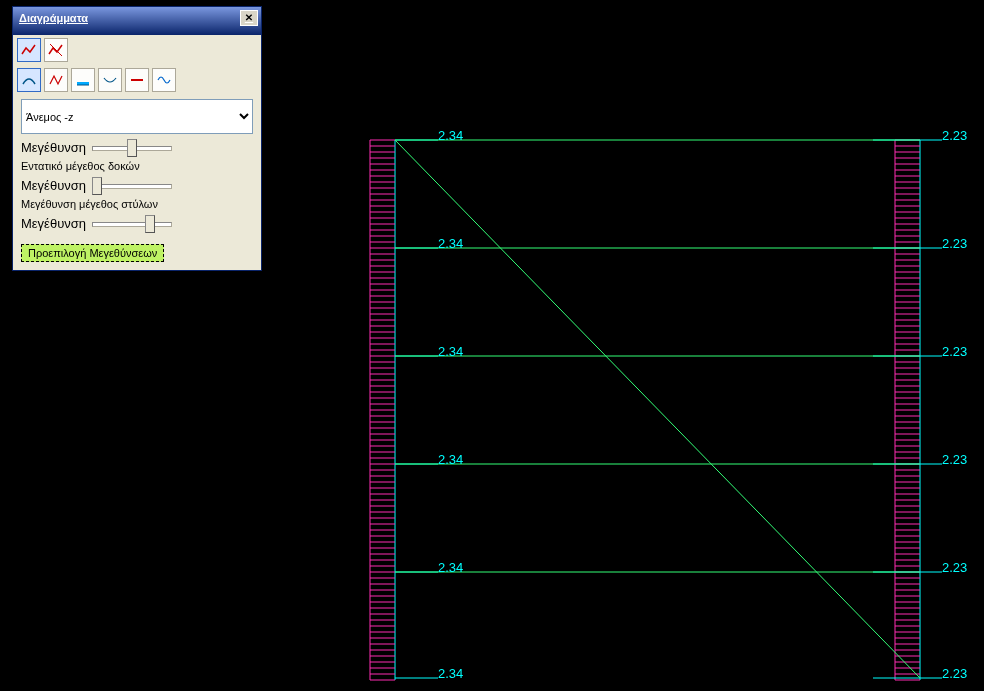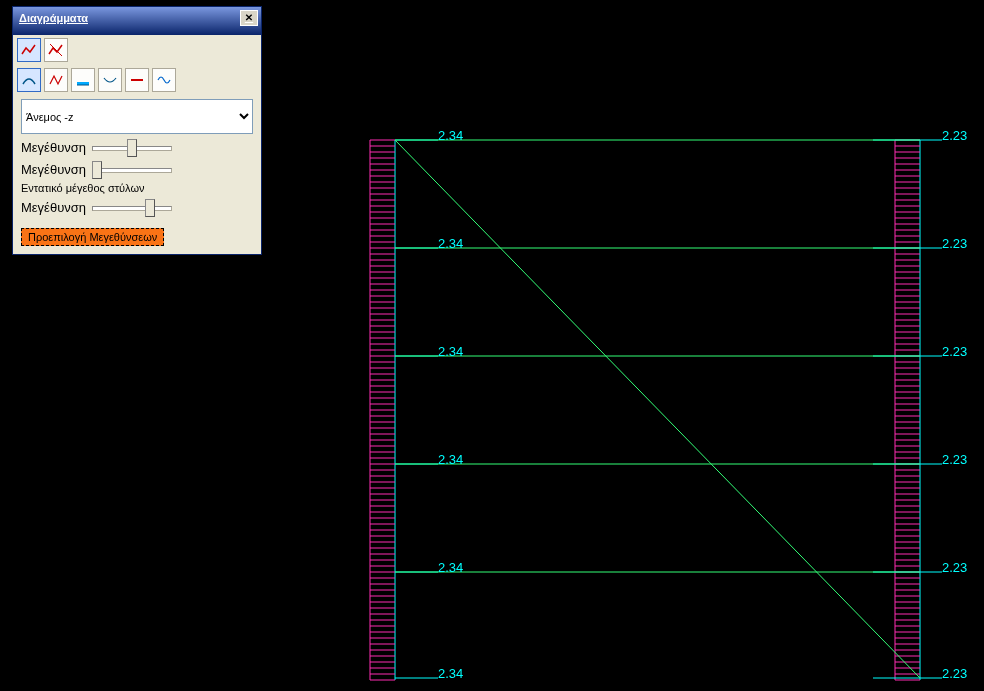--- a/index.html
+++ b/index.html
@@ -120,21 +120,21 @@
     top: 1px;
     width: 8px;
     height: 16px;
     background: #ece9d8;
     border: 1px solid #888;
     border-right-color: #555;
     border-bottom-color: #555;
   }
   .btn {
     border: 1px dashed #000;
-    background: #f97316;
+    background: #bef264;
     font-size: 11px;
     padding: 2px 6px;
     margin: 6px 8px 8px 8px;
     cursor: pointer;
   }
   
   .canvas {
     position: absolute;
     top: 0;
     left: 0;
@@ -436,28 +436,29 @@
     <select class="combo">
       <option>Άνεμος -z</option>
     </select>
     <div class="slider-row">
       <span class="slider-lbl">Μεγέθυνση</span>
       <div class="slider">
         <div class="slider-track"></div>
         <div class="slider-thumb" id="thumb1" style="left: 35px;"></div>
       </div>
     </div>
+    <div class="lbl">Εντατικό μέγεθος δοκών</div>
     <div class="slider-row">
       <span class="slider-lbl">Μεγέθυνση</span>
       <div class="slider">
         <div class="slider-track"></div>
         <div class="slider-thumb" id="thumb2" style="left: 0px;"></div>
       </div>
     </div>
-    <div class="lbl">Εντατικό μέγεθος στύλων</div>
+    <div class="lbl">Μεγέθυνση μέγεθος στύλων</div>
     <div class="slider-row">
       <span class="slider-lbl">Μεγέθυνση</span>
       <div class="slider">
         <div class="slider-track"></div>
         <div class="slider-thumb" id="thumb3" style="left: 52.5px;"></div>
       </div>
     </div>
   </div>
   <button class="btn">Προεπιλογή Μεγεθύνσεων</button>
 </div>

